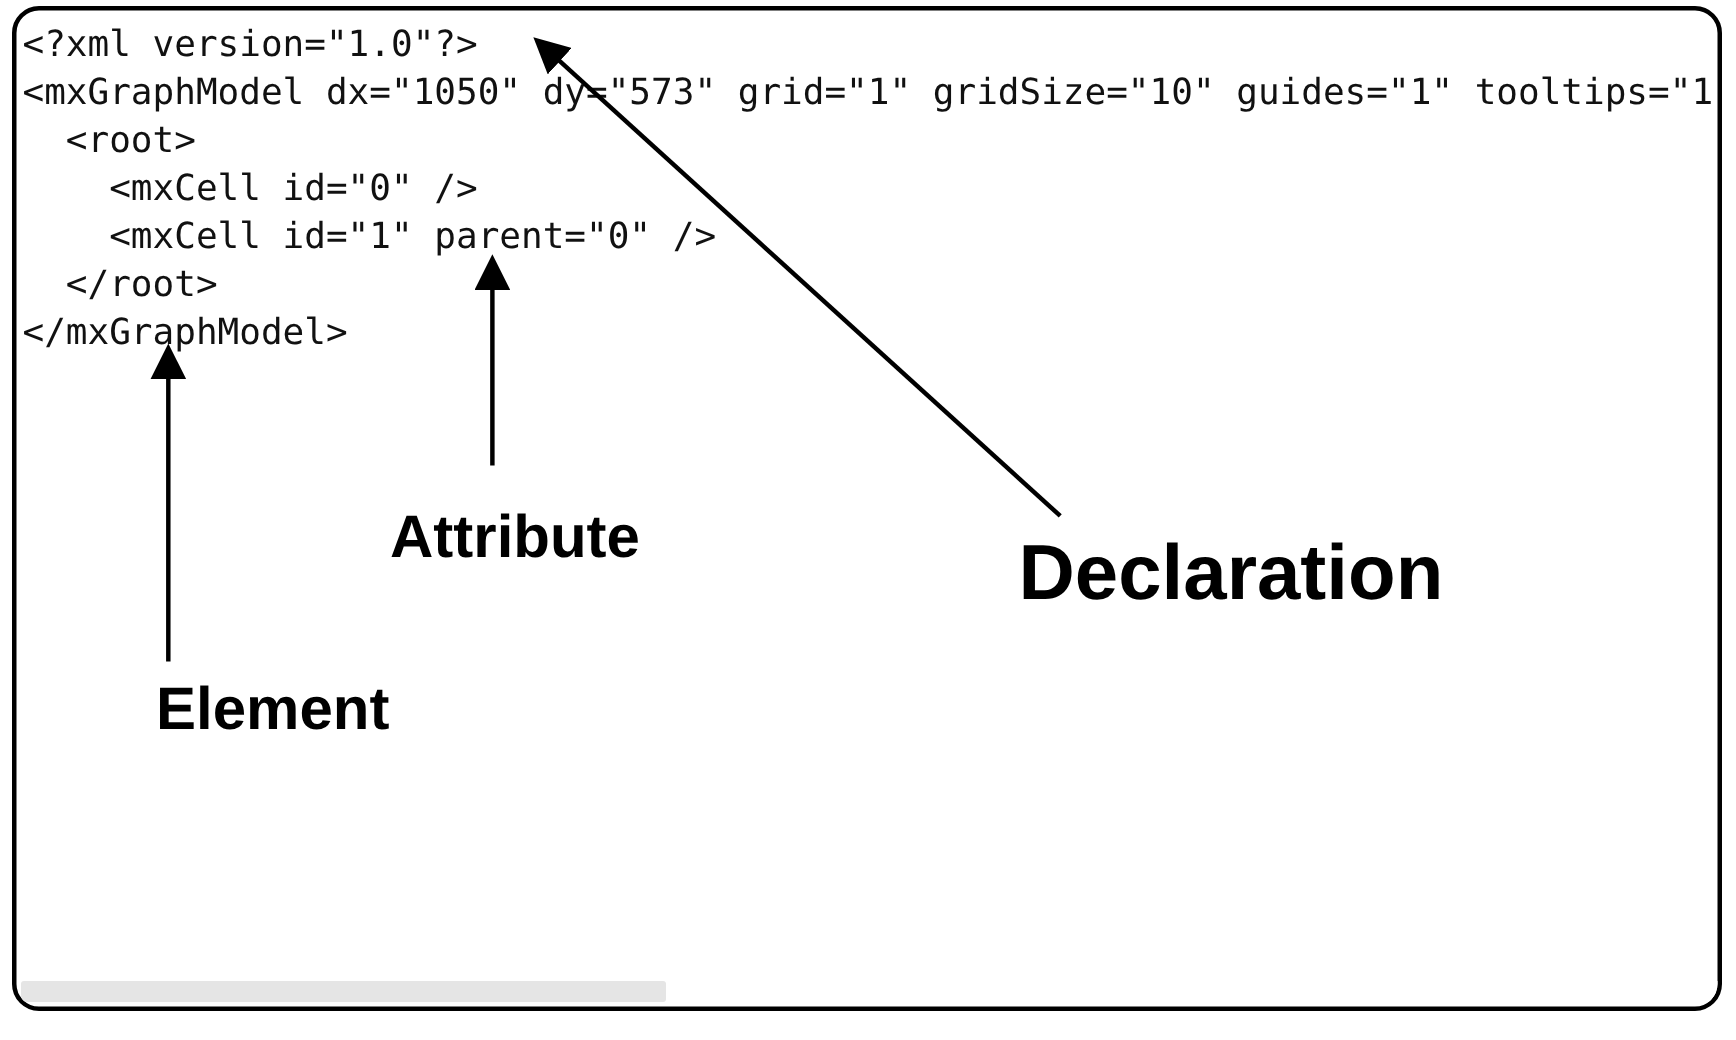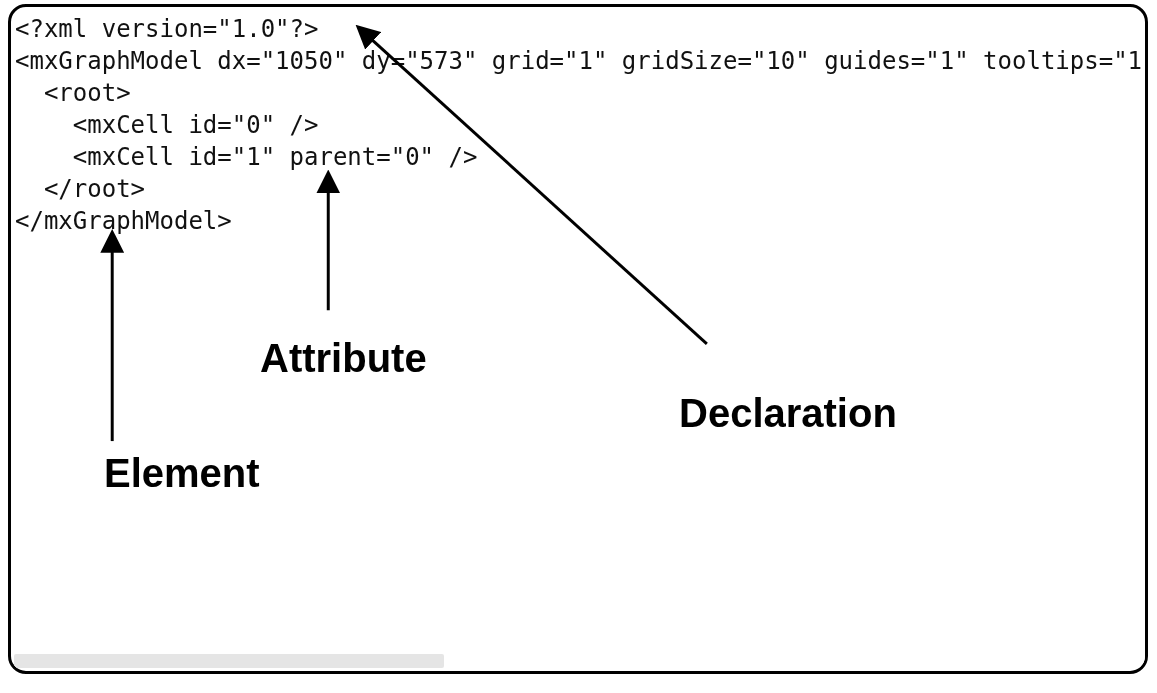--- a/index.html
+++ b/index.html
@@ -29,21 +29,21 @@
     white-space: pre;
     padding: 6px 0 0 4px;
   }
   .label {
     position: absolute;
     font-weight: 800;
     color: #000;
     font-family: Arial, Helvetica, sans-serif;
   }
   .lbl-attribute { font-size: 40px; left: 249px; top: 313px; margin-top: 16px; }
-  .lbl-declaration { font-size: 40px; left: 668px; top: 345px; margin-top: 39px; }
+  .lbl-declaration { font-size: 52px; left: 668px; top: 345px; }
   .lbl-element { font-size: 40px; left: 57px; top: 444px; margin-left: 36px; }
   svg.arrows {
     position: absolute;
     left: 0; top: 0;
     width: 100%; height: 100%;
     pointer-events: none;
   }
   .scrollbar-track {
     position: absolute;
     left: 3px;

